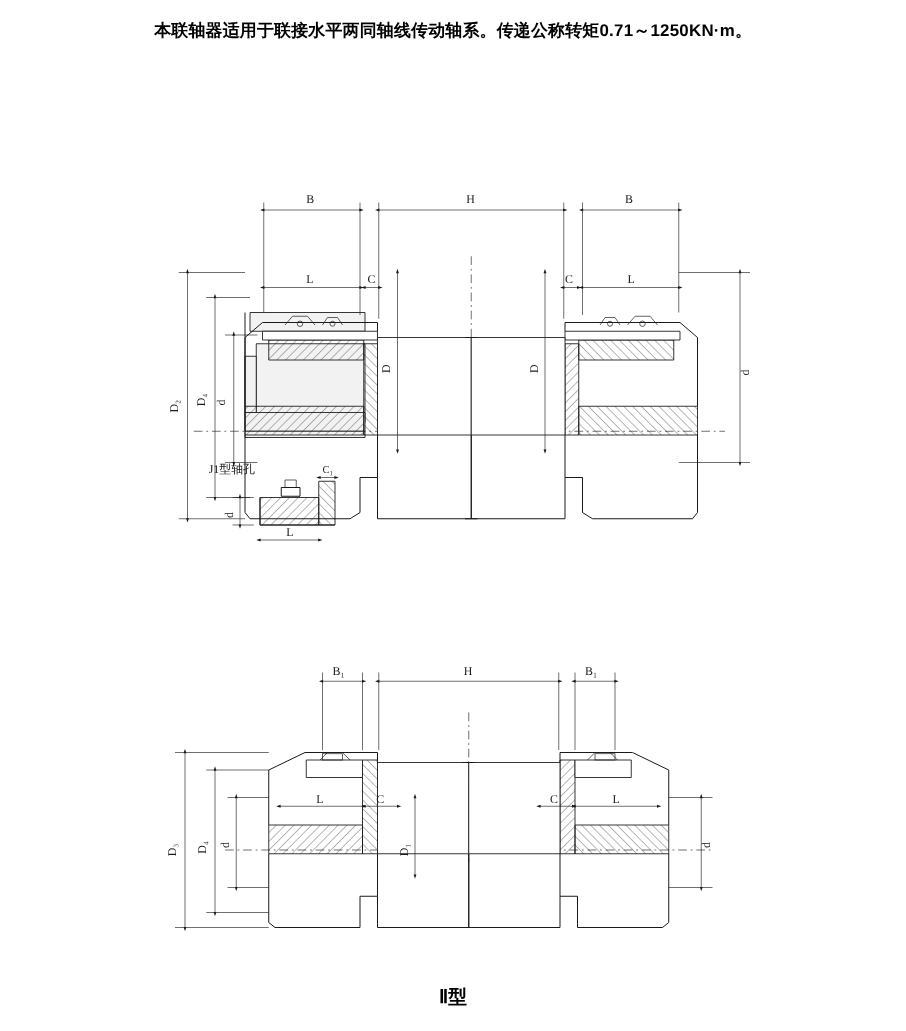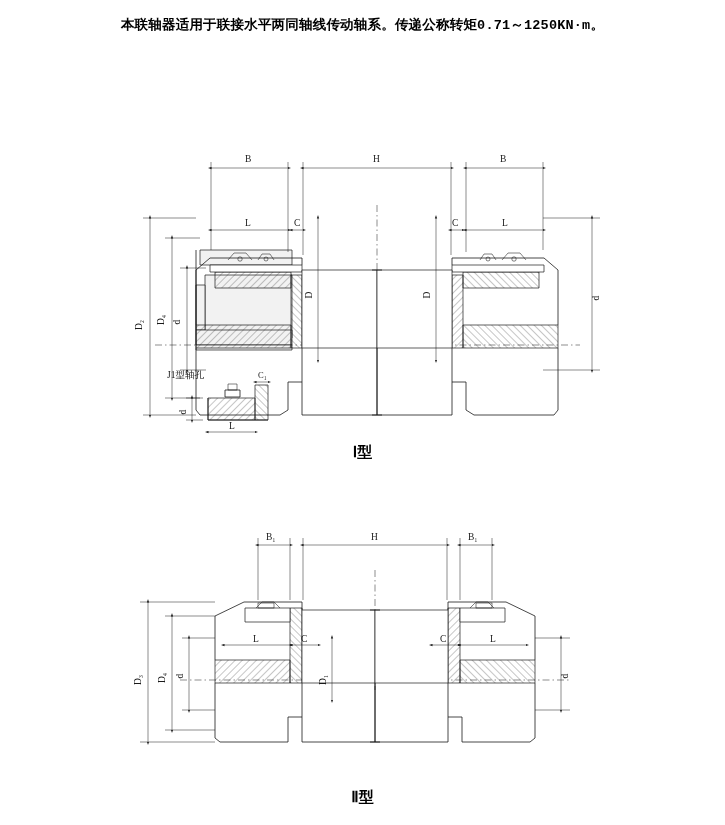--- a/index.html
+++ b/index.html
@@ -20,21 +20,21 @@
     width: 725px;
     height: 825px;
   }
   .intro {
     position: absolute;
     top: 16px;
     left: 0;
     width: 725px;
     text-align: center;
     font-size: 13.5px;
-    font-family: Liberation Mono, monospace;
+    font-family: Liberation Sans, sans-serif;
     font-weight: bold;
     letter-spacing: 0.2px;
   }
   .fig-caption {
     position: absolute;
     font-size: 15px;
     font-weight: bold;
     font-family: "Liberation Serif", serif;
   }
   #cap-1 { top: 443px; left: 0; width: 725px; text-align: center; }
@@ -227,21 +227,20 @@
 
     <line class="ln-dim" x1="208" y1="312" x2="255" y2="312" marker-start="url(#arrS)" marker-end="url(#arrE)"></line>
     <text class="dimtext" x="229" y="309">L</text>
 
     <line class="ln-dim" x1="203" y1="278" x2="186" y2="278"></line>
     <line class="ln-dim" x1="203" y1="300" x2="186" y2="300"></line>
     <line class="ln-dim" x1="192" y1="278" x2="192" y2="300" marker-start="url(#arrS)" marker-end="url(#arrE)"></line>
     <text class="dimtext" x="186" y="292" transform="rotate(-90 186 292)" text-anchor="middle">d</text>
   </svg>
 
-  <div class="fig-caption" id="cap-1">Ⅰ型</div>
 
   <svg id="fig2" width="725" height="270" style="position:absolute; top:520px; left:0;">
     <defs>
       <marker id="arrS2" markerWidth="8" markerHeight="8" refX="6" refY="3" orient="auto">
         <path d="M0,3 L7,0.7 L7,5.3 Z" fill="#1a1a1a"></path>
       </marker>
       <marker id="arrE2" markerWidth="8" markerHeight="8" refX="1" refY="3" orient="auto">
         <path d="M7,3 L0,0.7 L0,5.3 Z" fill="#1a1a1a"></path>
       </marker>
     </defs>

